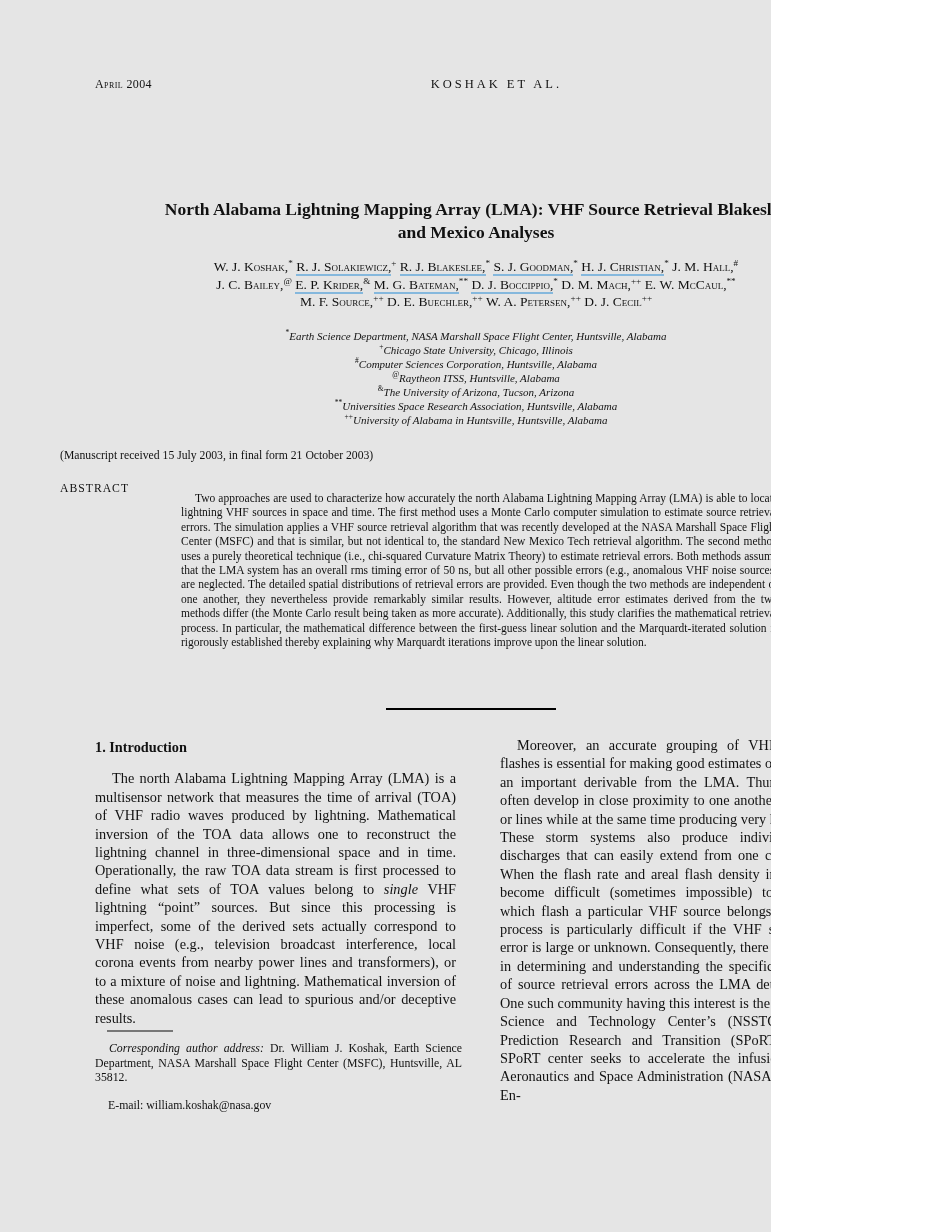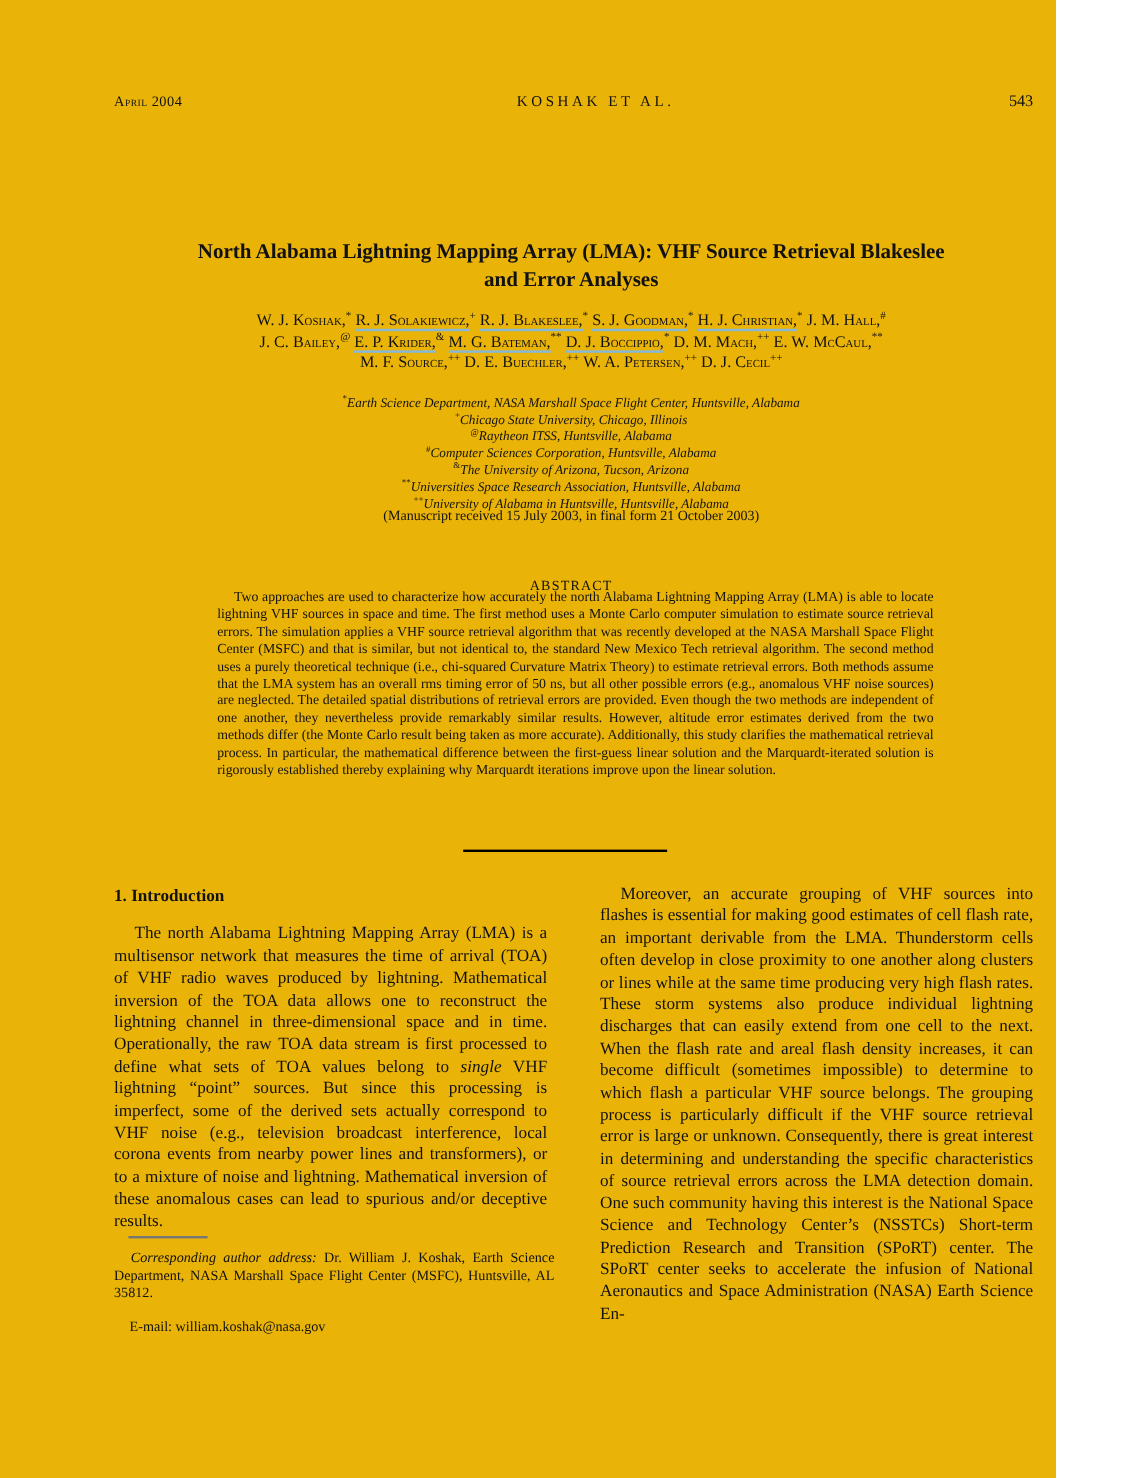--- a/index.html
+++ b/index.html
@@ -1,19 +1,19 @@
 <!DOCTYPE html>
 <html><head>
 <meta charset="utf-8">
 <style>
   html,body{margin:0;padding:0;background:#ffffff;}
   .page{
     position:relative;
-    width:880px;height:1232px;
-    background:#eab308;
+    width:771px;height:1232px;
+    background:#e5e5e5;
     color:#111;
     font-family:"Liberation Serif","DejaVu Serif",serif;
     overflow:hidden;
   }
   
   .runhead{
     position:absolute;top:76px;left:95px;width:766px;
     display:flex;justify-content:space-between;align-items:baseline;
     font-size:12px;
   }
@@ -35,26 +35,26 @@
   .authors .lk{border-bottom:2px solid #404040;}
   sup{font-size:68%;vertical-align:super;line-height:0;}
   
   .affils{
     position:absolute;top:329px;left:60px;width:832px;
     text-align:center;font-size:11px;line-height:14px;
   }
   .affils .af-text{font-style:italic;}
   
   .manuscript{
-    position:absolute;top:423px;left:60px;width:832px;
-    text-align:center;font-size:11.7px;
+    position:absolute;top:449px;left:60px;width:832px;
+    font-size:11.7px;
   }
   .abs-head{
     position:absolute;top:482px;left:60px;width:832px;
-    text-align:center;font-size:11.7px;letter-spacing:1px;
+    text-align:left;font-size:11.7px;letter-spacing:1px;
   }
   .abs-body{
     position:absolute;top:491px;left:181px;width:597px;
     font-size:11.5px;line-height:14.4px;text-align:justify;text-indent:14px;
   }
   .midrule{
     position:absolute;top:708px;left:386px;width:170px;height:2px;background:#000;
   }
   
   .columns{
@@ -81,34 +81,34 @@
 <div class="page">
 
   <div class="runhead">
     <span class="issue">April 2004</span>
     <span class="rtitle">KOSHAK ET AL.</span>
     <span class="pnum">543</span>
   </div>
 
   <div class="title">
     <div>North Alabama Lightning Mapping Array (LMA): VHF Source Retrieval Blakeslee</div>
-    <div>and Error Analyses</div>
+    <div>and Mexico Analyses</div>
   </div>
 
   <div class="authors" id="authors">
       <div class="author-line"><span class="nm">W. J. Koshak,</span><sup>*</sup> <span class="nm lk" style="border-bottom-color: rgb(133, 184, 221);">R. J. Solakiewicz,</span><sup>+</sup> <span class="nm lk" style="border-bottom-color: rgb(133, 184, 221);">R. J. Blakeslee,</span><sup>*</sup> <span class="nm lk" style="border-bottom-color: rgb(133, 184, 221);">S. J. Goodman,</span><sup>*</sup> <span class="nm lk" style="border-bottom-color: rgb(133, 184, 221);">H. J. Christian,</span><sup>*</sup> <span class="nm">J. M. Hall,</span><sup>#</sup></div>
       <div class="author-line"><span class="nm">J. C. Bailey,</span><sup>@</sup> <span class="nm lk" style="border-bottom-color: rgb(133, 184, 221);">E. P. Krider,</span><sup>&amp;</sup> <span class="nm lk" style="border-bottom-color: rgb(133, 184, 221);">M. G. Bateman,</span><sup>**</sup> <span class="nm lk" style="border-bottom-color: rgb(133, 184, 221);">D. J. Boccippio,</span><sup>*</sup> <span class="nm">D. M. Mach,</span><sup>++</sup> <span class="nm">E. W. McCaul,</span><sup>**</sup></div>
       <div class="author-line"><span class="nm">M. F. Source,</span><sup>++</sup> <span class="nm">D. E. Buechler,</span><sup>++</sup> <span class="nm">W. A. Petersen,</span><sup>++</sup> <span class="nm">D. J. Cecil</span><sup>++</sup></div>
     </div>
 
   <div class="affils" id="affils">
       <div><sup>*</sup><span class="af-text">Earth Science Department, NASA Marshall Space Flight Center, Huntsville, Alabama</span></div>
       <div><sup>+</sup><span class="af-text">Chicago State University, Chicago, Illinois</span></div>
+      <div><sup>#</sup><span class="af-text">Computer Sciences Corporation, Huntsville, Alabama</span></div>
       <div><sup>@</sup><span class="af-text">Raytheon ITSS, Huntsville, Alabama</span></div>
-      <div><sup>#</sup><span class="af-text">Computer Sciences Corporation, Huntsville, Alabama</span></div>
       <div><sup>&amp;</sup><span class="af-text">The University of Arizona, Tucson, Arizona</span></div>
       <div><sup>**</sup><span class="af-text">Universities Space Research Association, Huntsville, Alabama</span></div>
       <div><sup>++</sup><span class="af-text">University of Alabama in Huntsville, Huntsville, Alabama</span></div>
     </div>
 
   <div class="manuscript">(Manuscript received 15 July 2003, in final form 21 October 2003)</div>
 
   <div class="abs-head">ABSTRACT</div>
 
   <div class="abs-body">Two approaches are used to characterize how accurately the north Alabama Lightning Mapping Array (LMA) is able to locate lightning VHF sources in space and time. The first method uses a Monte Carlo computer simulation to estimate source retrieval errors. The simulation applies a VHF source retrieval algorithm that was recently developed at the NASA Marshall Space Flight Center (MSFC) and that is similar, but not identical to, the standard New Mexico Tech retrieval algorithm. The second method uses a purely theoretical technique (i.e., chi-squared Curvature Matrix Theory) to estimate retrieval errors. Both methods assume that the LMA system has an overall rms timing error of 50 ns, but all other possible errors (e.g., anomalous VHF noise sources) are neglected. The detailed spatial distributions of retrieval errors are provided. Even though the two methods are independent of one another, they nevertheless provide remarkably similar results. However, altitude error estimates derived from the two methods differ (the Monte Carlo result being taken as more accurate). Additionally, this study clarifies the mathematical retrieval process. In particular, the mathematical difference between the first-guess linear solution and the Marquardt-iterated solution is rigorously established thereby explaining why Marquardt iterations improve upon the linear solution.</div>

